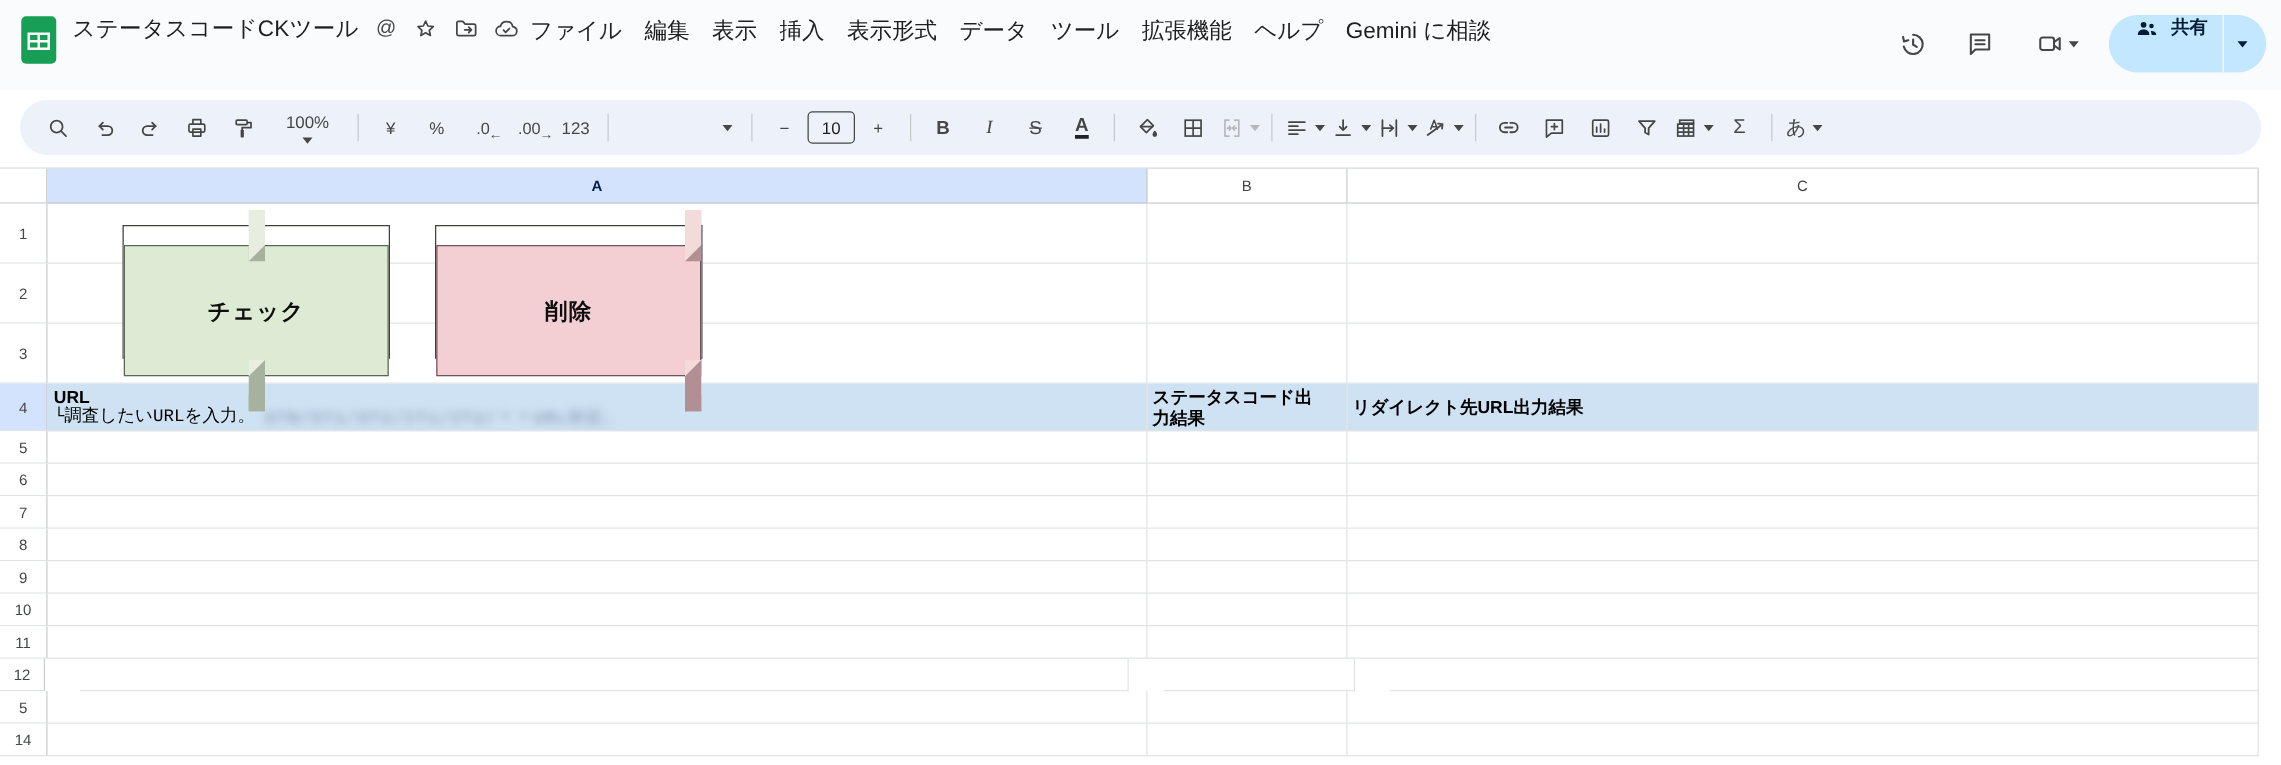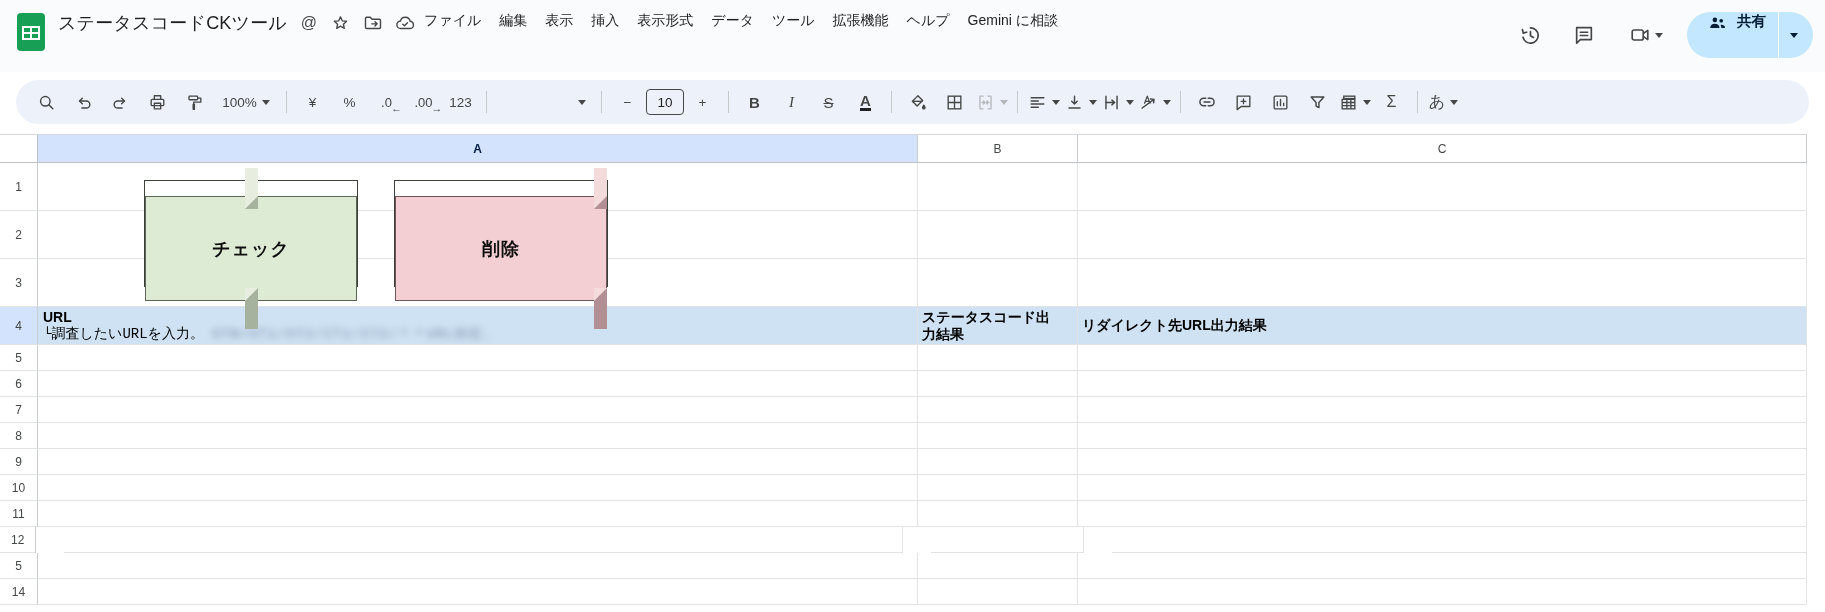--- a/index.html
+++ b/index.html
@@ -9,39 +9,39 @@
 
   
   .topbar { position:absolute; top:0; left:0; right:0; height:72px; background:#f9fbfd;
     display:flex; align-items:flex-start; padding:8px 12px 0 14px; }
   .logo { width:30px; height:40px; margin:4px 12px 0 2px; flex:0 0 auto; }
   .title-block { display:flex; flex-direction:row; }
   .title-row { display:flex; align-items:center; gap:12px; height:30px; }
   .doc-title { font-size:18px; color:#1f1f1f; letter-spacing:.2px; }
   .doc-icon { width:20px; height:20px; color:#444746; display:flex; align-items:center; justify-content:center; font-size:16px; }
   .menubar { display:flex; margin-top:1px; }
-  .menu-item { font-size:14px; color:#1f1f1f; padding:3px 9px; border-radius:6px; cursor:pointer; white-space:nowrap; }
+  .menu-item { font-size:18px; color:#1f1f1f; padding:3px 9px; border-radius:6px; cursor:pointer; white-space:nowrap; }
   .topbar-right { margin-left:auto; display:flex; align-items:center; gap:12px; margin-top:4px; }
   .icon-btn { width:42px; height:42px; border-radius:50%; display:flex; align-items:center; justify-content:center; color:#444746; cursor:pointer; }
   .vid-btn { width:58px; gap:4px; border-radius:21px; }
   .share { display:flex; align-items:stretch; height:46px; border-radius:24px; overflow:hidden; cursor:pointer; }
   .share-main { display:flex; align-items:flex-start; gap:9px; padding:0 12px 0 20px; color:#001d35; font-size:14.5px; font-weight:bold; }
   .share-sep { width:1px; background:#f9fbfd; }
   .share-caret { display:flex; align-items:center; padding:0 15px 0 11px; }
   .caret { width:0; height:0; border-left:4.5px solid transparent; border-right:4.5px solid transparent; border-top:5.5px solid #444746; }
   .caret.dark { border-top-color:#001d35; }
 
   
   .toolbar { position:absolute; top:80px; left:16px; width:1793px; height:44px; border-radius:22px;
     display:flex; align-items:center; padding:0 12px; }
   .tbtn { min-width:37px; height:32px; border-radius:4px; display:flex; align-items:center; justify-content:center;
     color:#444746; font-size:13.5px; cursor:pointer; gap:5px; flex:0 0 auto; }
   .tbtn svg { flex:0 0 auto; }
   .tdiv { width:1px; height:22px; background:#c6cacd; margin:0 7px; flex:0 0 auto; }
-  .zoom-btn { min-width:66px; padding:0 6px; }
+  .zoom-btn { min-width:66px; padding:0 6px;flex-direction:column; }
   .font-sel { min-width:100px; justify-content:flex-end; padding-right:8px; }
   .size-box { width:38px; height:26px; border:1px solid #444746; border-radius:4px; display:flex; align-items:center;
     justify-content:center; font-size:13.5px; color:#1f1f1f; cursor:text; }
   .glyph-b { font-weight:bold; font-size:15px; }
   .glyph-i { font-style:italic; font-size:15px; font-family:"Liberation Serif","DejaVu Serif",serif; }
   .glyph-s { font-size:15px; text-decoration:line-through; }
   .glyph-a { font-size:15px; font-weight:bold; border-bottom:3px solid #202124; line-height:15px; }
   .glyph-sigma { font-size:16px; }
   .glyph-ime { font-size:16px; }
   .dec { position:relative; font-size:13px; }
@@ -63,21 +63,21 @@
   .cell { border-right:1px solid #e2e3e3; border-bottom:1px solid #e2e3e3; cursor:cell; overflow:hidden; }
   .a4c { display:flex; flex-direction:column; justify-content:center; padding:1px 5px; font-size:14px; line-height:17px; color:#000; }
   .a4-l1 { font-weight:bold; }
   .a4-l2 { white-space:nowrap; display:flex; align-items:center;font-family:Liberation Mono, monospace; }
   .redacted { filter:blur(3.5px); color:#70839b; margin-left:8px; letter-spacing:1.5px; font-size:13px; }
   .b4c, .c4c { display:flex; align-items:center; padding:0 4px; font-size:14px; font-weight:bold; color:#000; line-height:17px; }
   .b4c span { display:inline-block; width:132px; }
   .c4c span { white-space:nowrap; }
 
   
-  .shape-btn { position:absolute; top:17px; width:214px; height:107px; border:1px solid #3c423a; cursor:pointer; padding:0; background:none;margin-left:46px; }
+  .shape-btn { position:absolute; top:17px; width:214px; height:107px; border:1px solid #3c423a; cursor:pointer; padding:0; background:none; }
   .bevel { width:100%; height:100%; border:13px solid; border-color:var(--bl) var(--bd) var(--bd) var(--bl); }
   .face { width:100%; height:100%; background:var(--face); border:1px solid var(--edge);
     display:flex; align-items:center; justify-content:center; font-size:18px; font-weight:bold; color:#0e0e0e;
     font-family:"Liberation Sans","DejaVu Sans",sans-serif; letter-spacing:1px; }
 </style>
 </head>
 <body>
 
 <div class="app">
 

